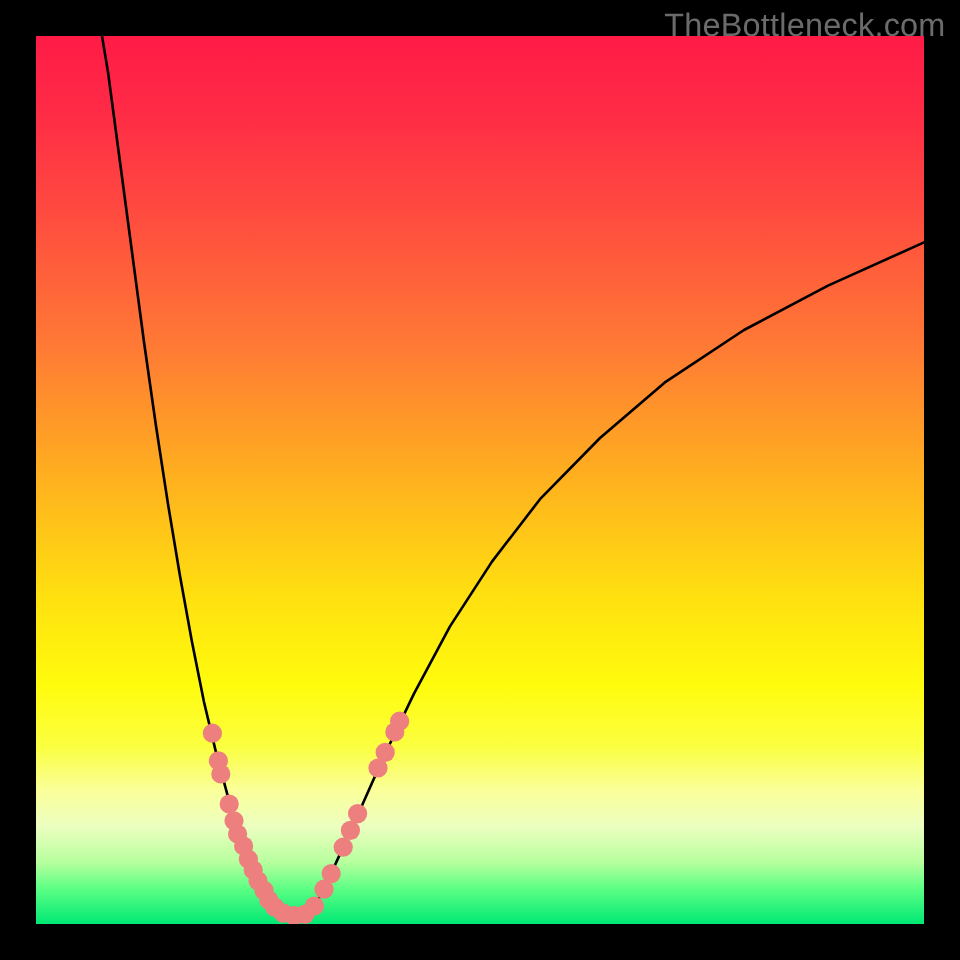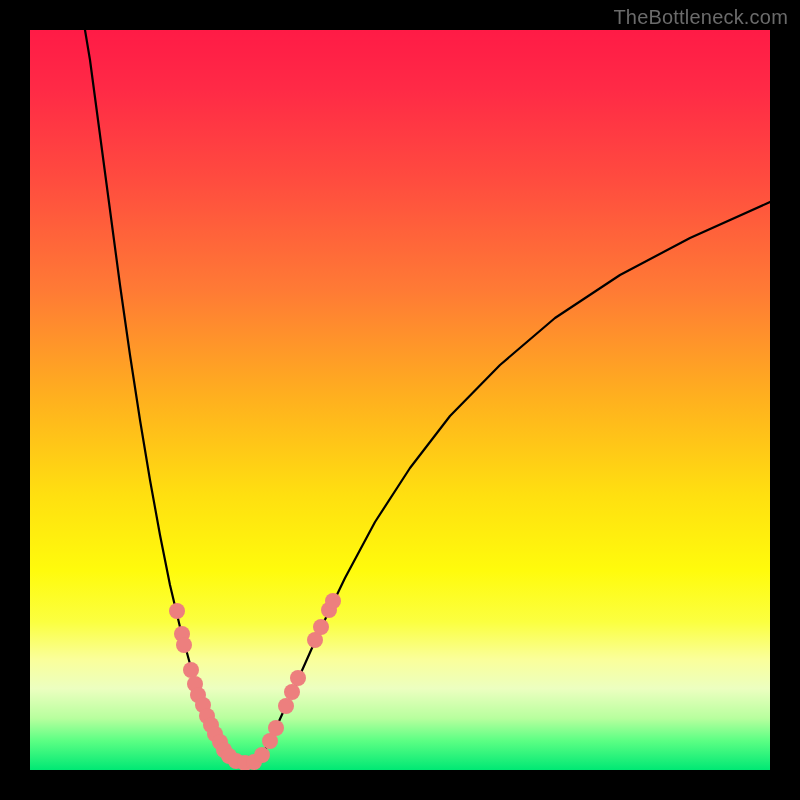--- a/index.html
+++ b/index.html
@@ -39,21 +39,21 @@
     left: 0;
     top: 0;
     width: 740px;
     height: 740px;
   }
   .watermark {
     position: absolute;
     top: 6px;
     right: 12px;
     color: #6b6b6b;
-    font-size: 20px;
+    font-size: 27px;
     font-weight: 500;
     letter-spacing: 0.2px;
   }
 </style>
 </head>
 <body>
 
 <div class="frame">
 
   <div class="watermark">TheBottleneck.com</div>

